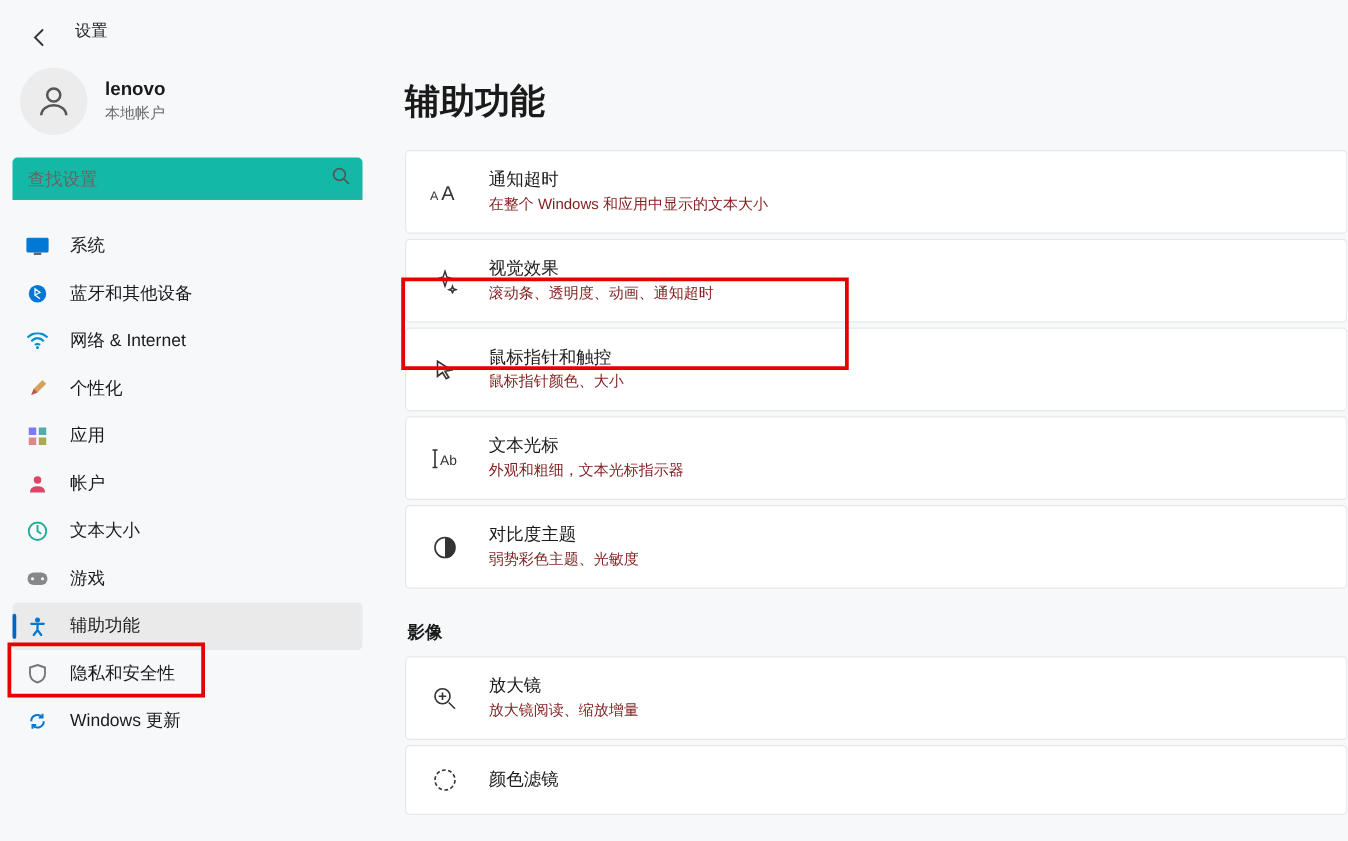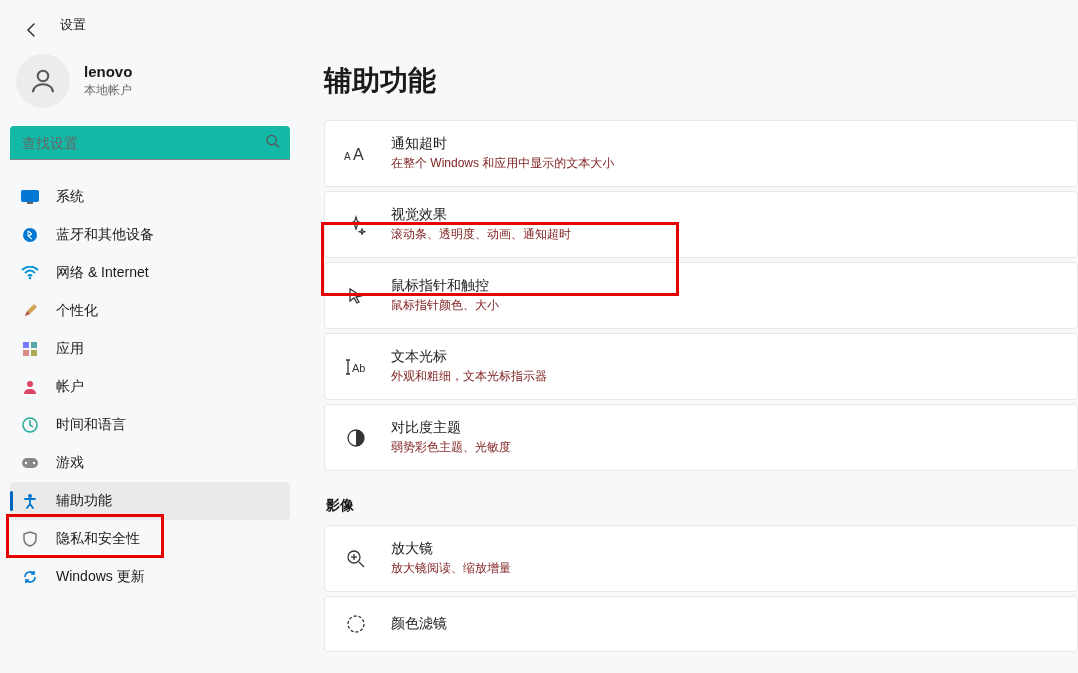--- a/index.html
+++ b/index.html
@@ -127,21 +127,21 @@
           </span>
         <span>帐户</span>
       </div>
       <div class="nav-item">
         <span class="nic">
             <svg width="16" height="16" viewBox="0 0 16 16">
               <circle cx="8" cy="8" r="7" fill="none" stroke="#2a9" stroke-width="1.5"></circle>
               <path d="M8 3v5l3 2" stroke="#2a9" stroke-width="1.5" fill="none"></path>
             </svg>
           </span>
-        <span>时间和语言</span>
+        <span>文本大小</span>
       </div>
       <div class="nav-item">
         <span class="nic">
             <svg width="18" height="12" viewBox="0 0 18 12">
               <rect x="1" y="1" width="16" height="10" rx="5" fill="#888"></rect>
               <circle cx="5" cy="6" r="1.2" fill="#fff"></circle>
               <circle cx="13" cy="6" r="1.2" fill="#fff"></circle>
             </svg>
           </span>
         <span>游戏</span>

